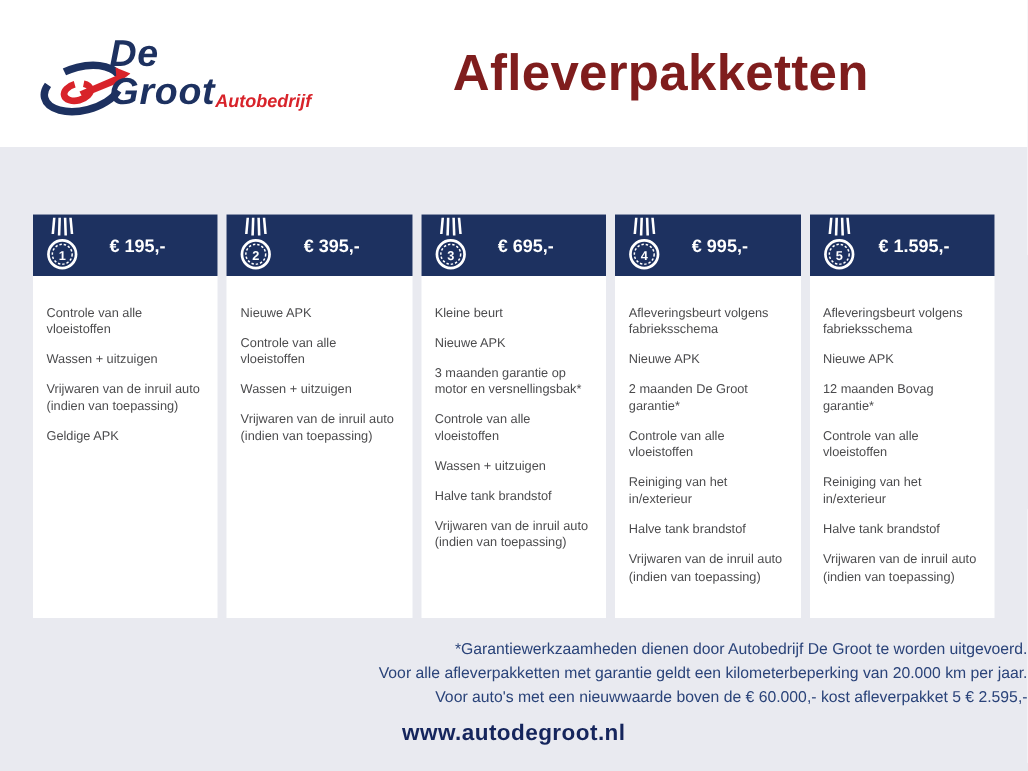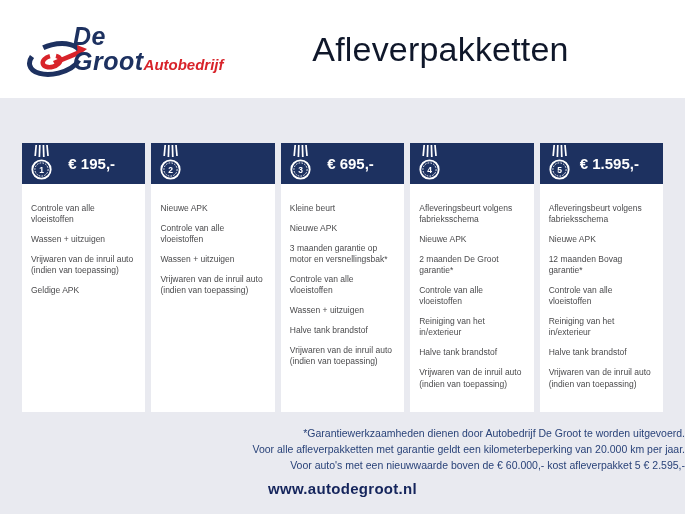--- a/index.html
+++ b/index.html
@@ -31,33 +31,33 @@
   .logo-text { display: flex; flex-direction: row; align-items: flex-end; }
   .logo-name {
     font-size: 25px;
     font-weight: bold;
     font-style: italic;
     color: #1d3160;
     letter-spacing: 0.5px;
     line-height: 1;
   }
   .logo-sub {
-    font-size: 15px;
+    font-size: 12px;
     font-weight: bold;
     font-style: italic;
     color: #d8232a;
     line-height: 1.2;
     margin-top: 1px;
     text-align: center;
   }
   .title-wrap { flex: 1 1 auto; text-align: center; }
   .page-title {
     font-size: 34px;
-    font-weight: 400;
-    color: #0f172a;
+    font-weight: 700;
+    color: #7f1d1d;
     letter-spacing: 0.2px;
     margin-left: 29px;
   }
 
   
   .content {
     flex: 1 1 auto;
     background: #e9eaf0;
     padding-top: 45px;
   }
@@ -78,21 +78,21 @@
     flex: 0 0 auto;
     background: #1d3160;
     display: flex;
     align-items: center;
   }
   .medal { margin-left: 7px; flex: 0 0 auto; }
   .price {
     flex: 1 1 auto;
     text-align: center;
     color: #ffffff;
-    font-size: 15px;
+    font-size: 12px;
     font-weight: bold;
     padding-right: 16px;
     white-space: nowrap;
   }
   .card-body {
     flex: 1 1 auto;
     padding: 19px 8px 21px 9px;
   }
   .item {
     font-size: 8.5px;
@@ -179,20 +179,21 @@
             <g stroke="#ffffff" stroke-width="1.7">
               <line x1="7.2" y1="0" x2="6.2" y2="11"></line>
               <line x1="10.8" y1="0" x2="10.4" y2="12"></line>
               <line x1="14.4" y1="0" x2="14.8" y2="12"></line>
               <line x1="18" y1="0" x2="19" y2="11"></line>
             </g>
             <circle cx="12.5" cy="24.5" r="9.2" fill="none" stroke="#ffffff" stroke-width="1.8"></circle>
             <circle cx="12.5" cy="24.5" r="6.6" fill="none" stroke="#ffffff" stroke-width="1" stroke-dasharray="1.6 1.3"></circle>
             <text x="12.5" y="28" text-anchor="middle" font-family="Liberation Sans, sans-serif" font-size="8.5" font-weight="bold" fill="#ffffff">2</text>
           </svg>
+          <span class="price">€ 395,-</span>
         </div>
         <div class="card-body">
             <p class="item">Nieuwe APK</p>
             <p class="item">Controle van alle vloeistoffen</p>
             <p class="item">Wassen + uitzuigen</p>
             <p class="item">Vrijwaren van de inruil auto (indien van toepassing)</p>
           </div>
       </section>
 
       <section class="card">
@@ -227,20 +228,21 @@
             <g stroke="#ffffff" stroke-width="1.7">
               <line x1="7.2" y1="0" x2="6.2" y2="11"></line>
               <line x1="10.8" y1="0" x2="10.4" y2="12"></line>
               <line x1="14.4" y1="0" x2="14.8" y2="12"></line>
               <line x1="18" y1="0" x2="19" y2="11"></line>
             </g>
             <circle cx="12.5" cy="24.5" r="9.2" fill="none" stroke="#ffffff" stroke-width="1.8"></circle>
             <circle cx="12.5" cy="24.5" r="6.6" fill="none" stroke="#ffffff" stroke-width="1" stroke-dasharray="1.6 1.3"></circle>
             <text x="12.5" y="28" text-anchor="middle" font-family="Liberation Sans, sans-serif" font-size="8.5" font-weight="bold" fill="#ffffff">4</text>
           </svg>
+          <span class="price">€ 995,-</span>
         </div>
         <div class="card-body">
             <p class="item">Afleveringsbeurt volgens fabrieksschema</p>
             <p class="item">Nieuwe APK</p>
             <p class="item">2 maanden De Groot garantie*</p>
             <p class="item">Controle van alle vloeistoffen</p>
             <p class="item">Reiniging van het in/exterieur</p>
             <p class="item">Halve tank brandstof</p>
             <p class="item">Vrijwaren van de inruil auto (indien van toepassing)</p>
           </div>

